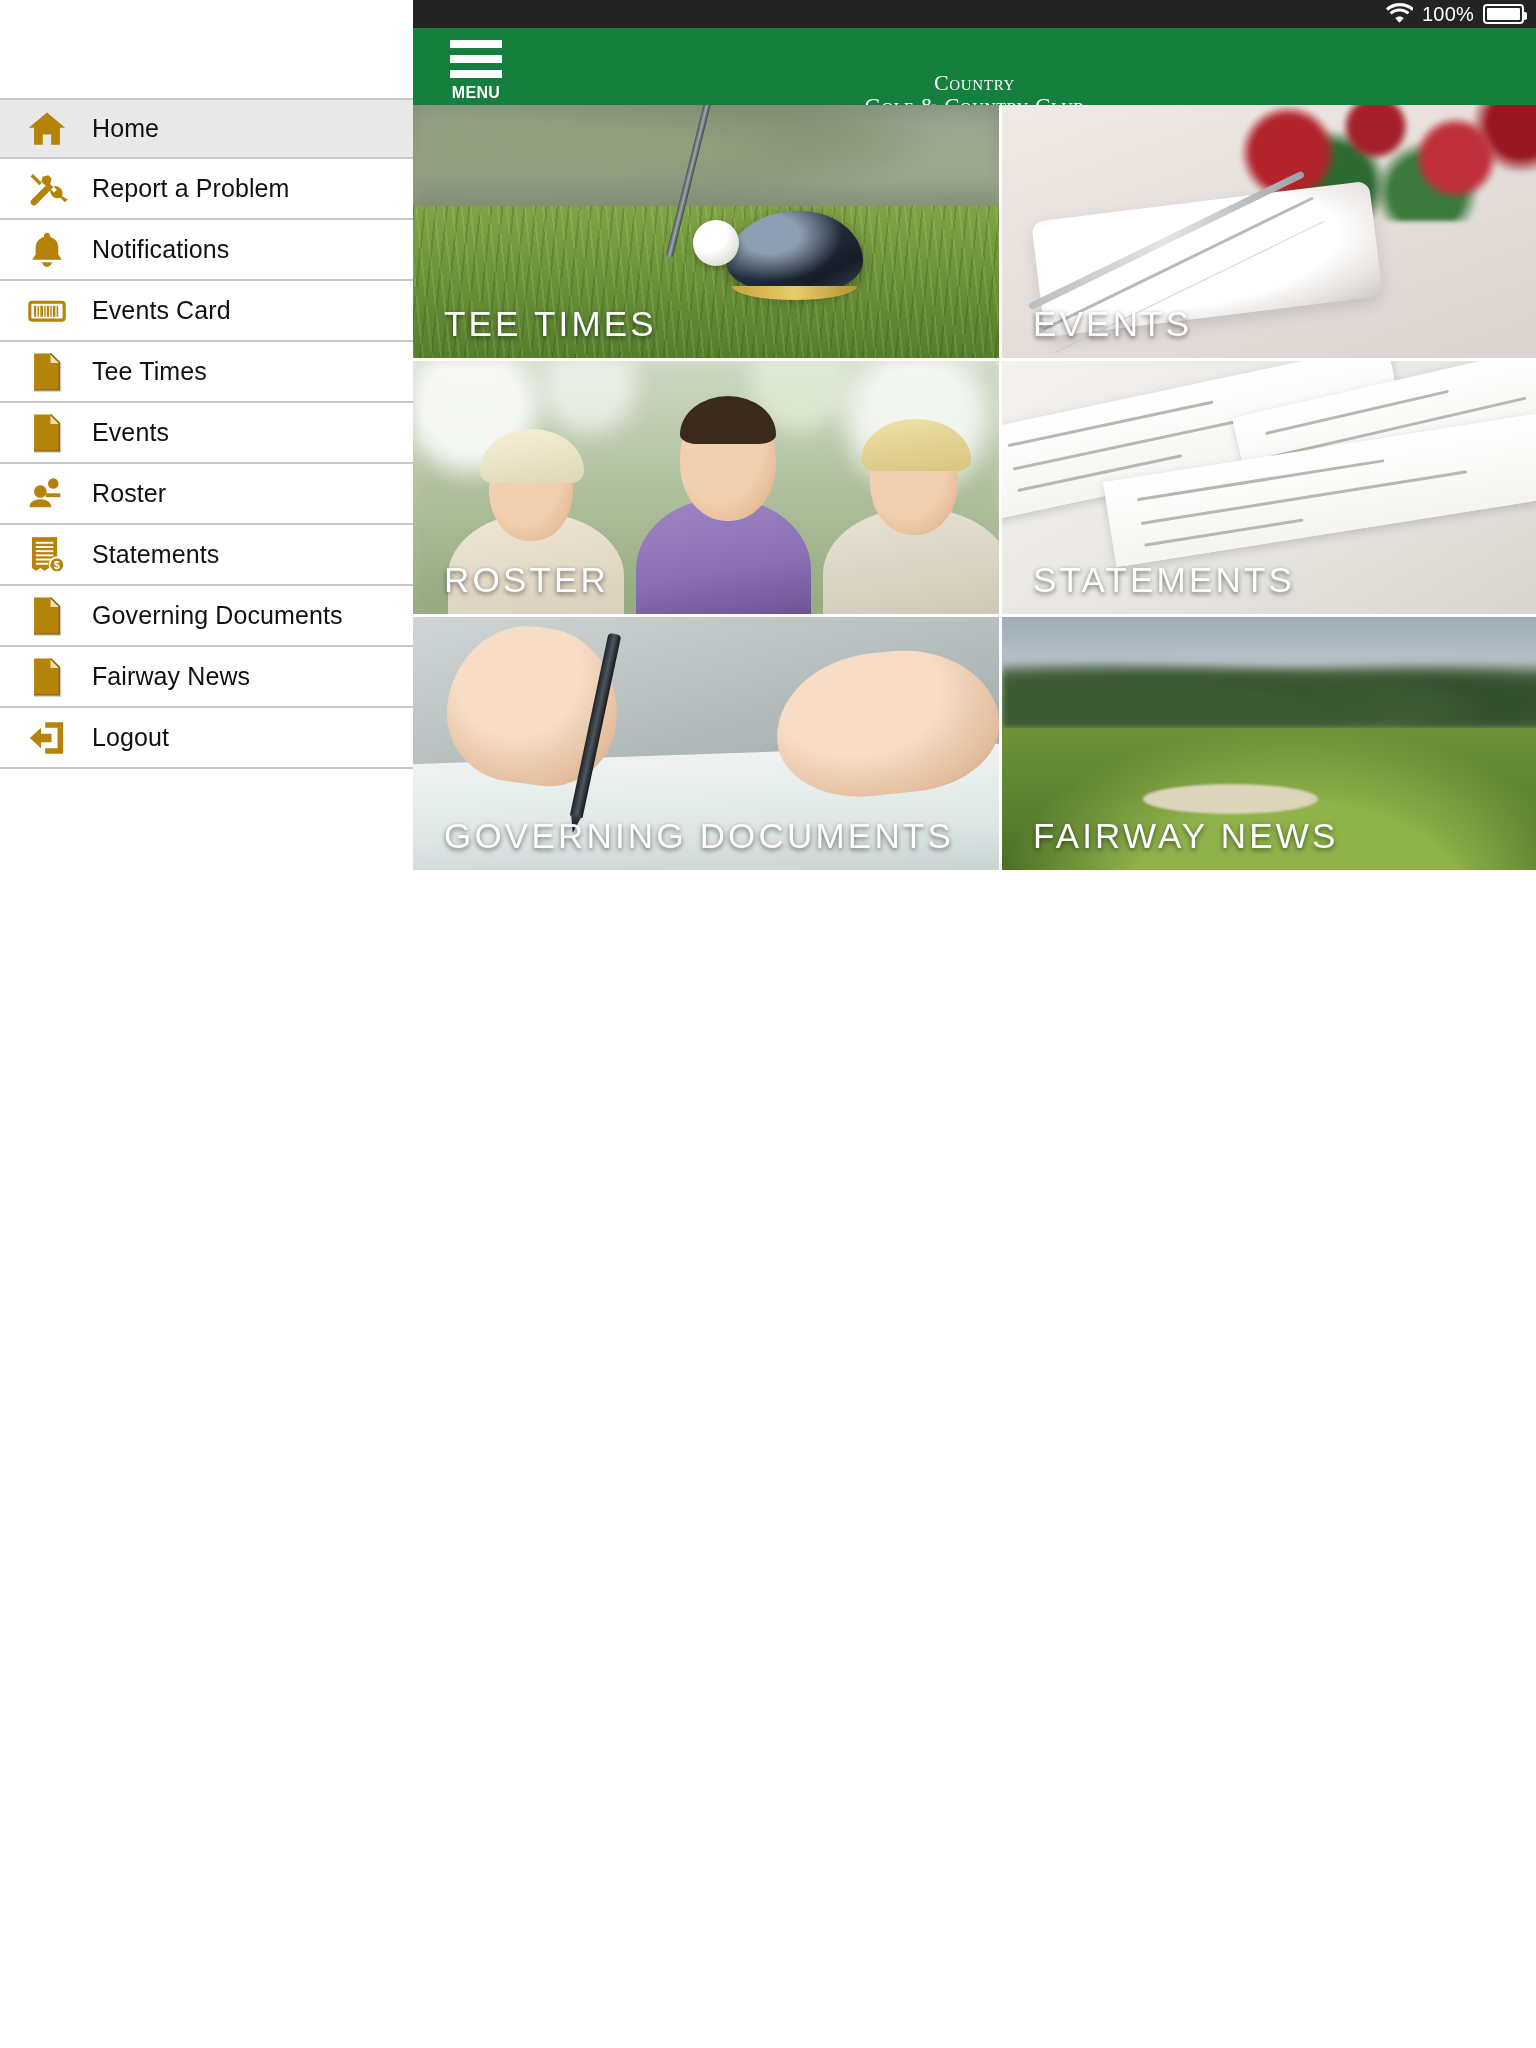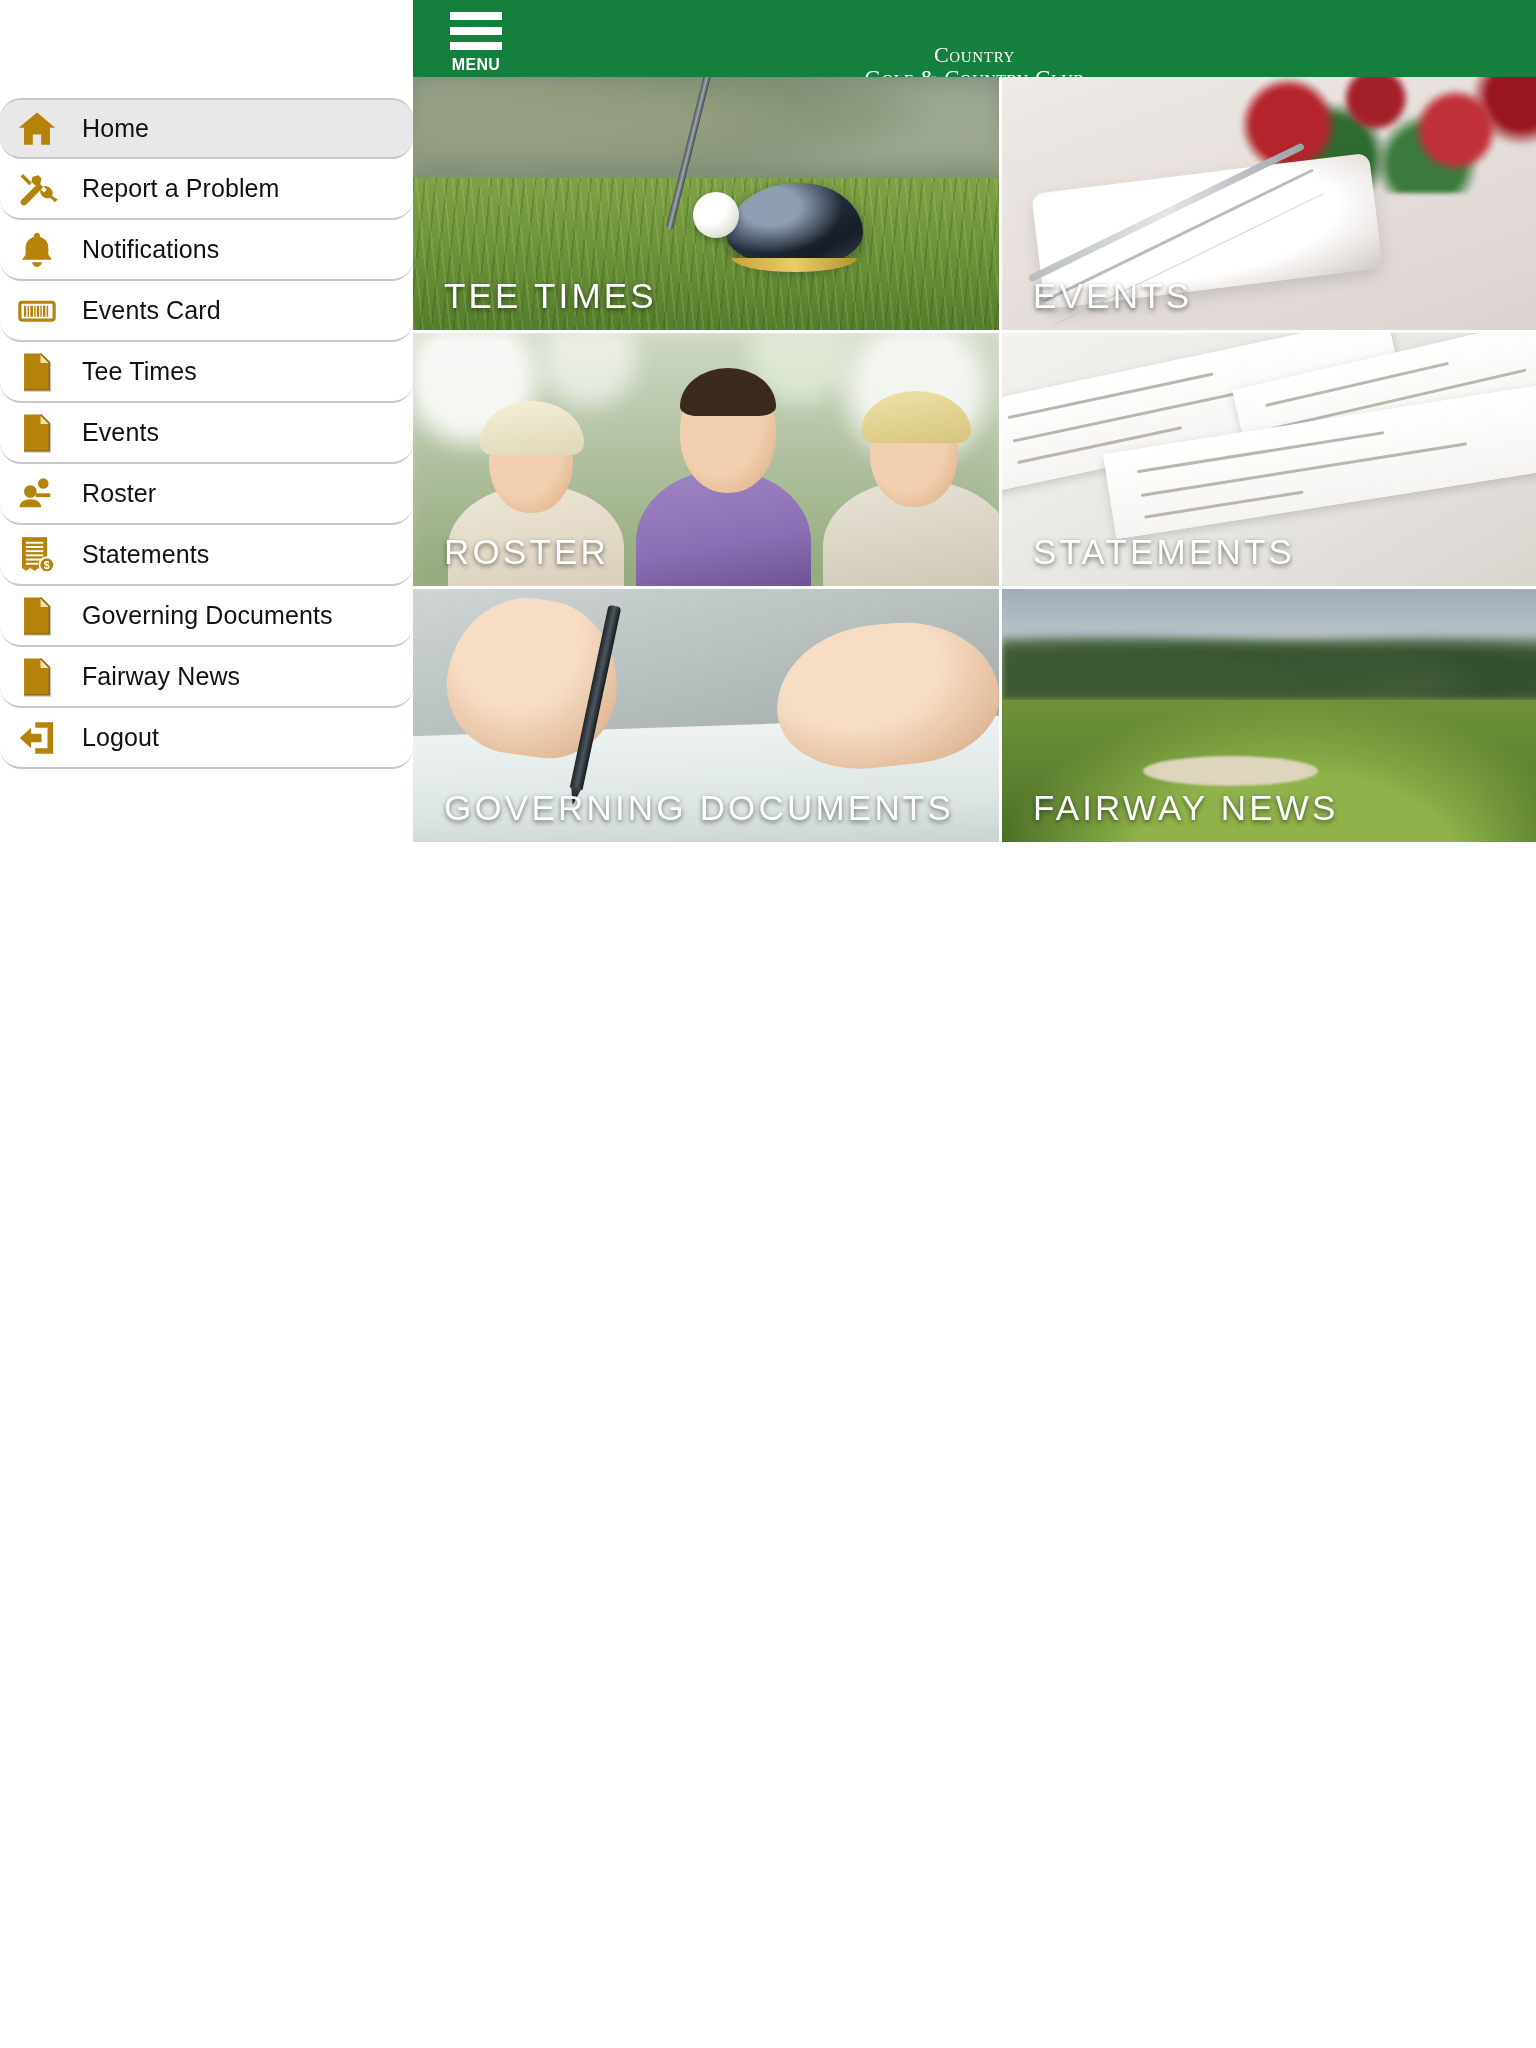--- a/index.html
+++ b/index.html
@@ -17,22 +17,21 @@
     width:413px; height:2048px;
     background:#ffffff;
     z-index:5;
   }
   #sidebar-spacer { height:98px; background:#ffffff; }
   .nav-item {
     display:flex; align-items:center;
     height:61px;
     background:#ffffff;
     border-bottom:2px solid #c8c8c8;
-    padding-left:14px;
-    border-radius:21px;
+    padding-left:24px;
   }
   .nav-item.active { background:#e8e8e8; }
   .nav-item.first { border-top:2px solid #c8c8c8; }
   .nav-icon {
     width:46px; height:46px;
     display:flex; align-items:center; justify-content:center;
     flex:0 0 46px;
     margin-right:22px;
   }
   .nav-label {
@@ -325,20 +324,35 @@
   }
 
   
   #page-rest { background:#ffffff; height:1168px; }
 </style>
 </head>
 <body>
 
 <div id="main">
 
+  <div id="statusbar">
+    <div class="sb-group">
+      <span>
+        <svg width="27" height="21" viewBox="0 0 27 21" aria-hidden="true">
+          <path d="M13.5 4.2c4.6 0 8.8 1.7 12 4.5l2.0-2.4C23.8 2.9 18.9 1 13.5 1S3.2 2.9-.5 6.3l2.0 2.4C4.7 5.9 8.9 4.2 13.5 4.2z" fill="#ffffff" transform="translate(0.5,0)"></path>
+          <path d="M13.5 9.6c3.0 0 5.8 1.1 7.9 3.0l2.0-2.4c-2.7-2.4-6.2-3.8-9.9-3.8S6.3 7.8 3.6 10.2l2.0 2.4c2.1-1.9 4.9-3.0 7.9-3.0z" fill="#ffffff"></path>
+          <path d="M13.5 14.6c1.6 0 3.1.6 4.2 1.6l-4.2 4.6-4.2-4.6c1.1-1.0 2.6-1.6 4.2-1.6z" fill="#ffffff"></path>
+        </svg>
+      </span>
+      <span class="sb-text">100%</span>
+      <span class="battery">
+          <span class="fill"></span>
+        </span>
+    </div>
+  </div>
 
   <div id="header">
     <div id="menu-btn">
       <span class="bar"></span>
       <span class="bar"></span>
       <span class="bar"></span>
       <span class="menu-text">MENU</span>
     </div>
     <div id="logo">
       <span class="l1">Country</span>

